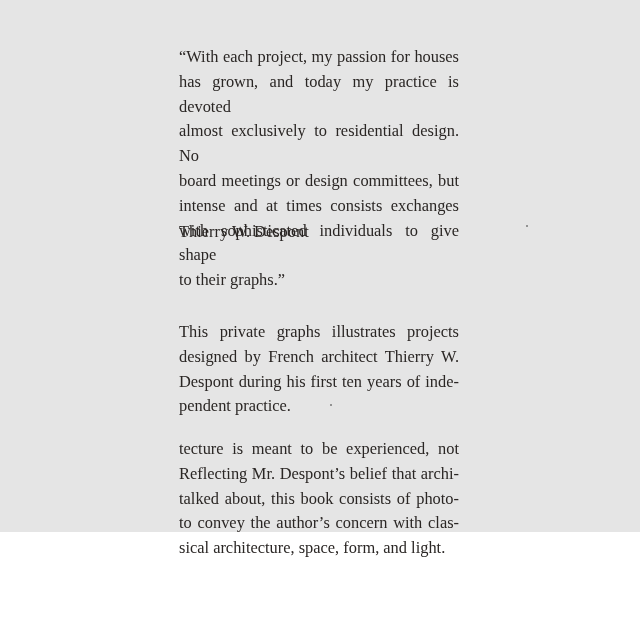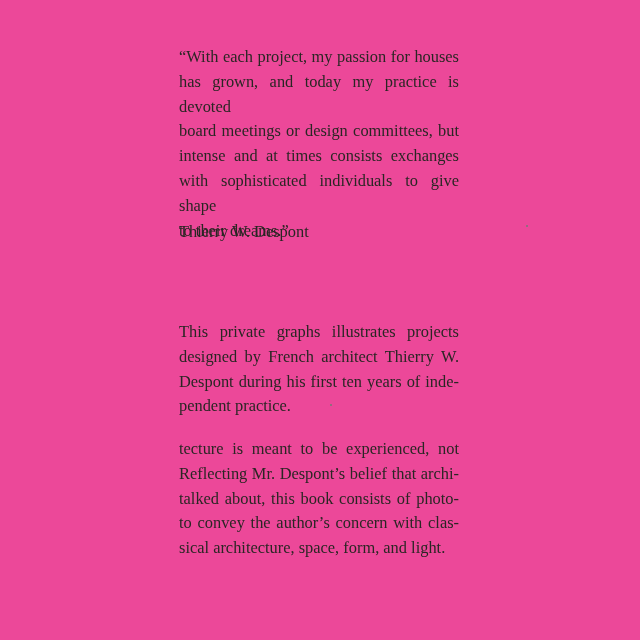--- a/index.html
+++ b/index.html
@@ -11,22 +11,22 @@
       width: 640px;
       height: 640px;
       position: relative;
       overflow: hidden;
       font-family: "Liberation Serif", "DejaVu Serif", serif;
       color: #2a2624;
     }
     .page {
       position: absolute;
       left: 0; top: 0;
-      width: 640px; height: 640px;
-      background: #ec4899;
+      width: 640px; height: 532px;
+      background: #e5e5e5;
     }
     .block {
       position: absolute;
       left: 179px;
       width: 280px;
       font-size: 16.4px;
       line-height: 24.8px;
     }
     .line {
       display: block;
@@ -55,24 +55,25 @@
     }
   </style>
 </head>
 <body>
 
 <div class="page">
 
   <div class="block quote">
     <span class="line justify">“With each project, my passion for houses</span>
     <span class="line justify">has grown, and today my practice is devoted</span>
+    <span class="line justify">almost exclusively to residential design. No</span>
     <span class="line justify">board meetings or design committees, but</span>
     <span class="line justify">intense and at times consists exchanges</span>
     <span class="line justify">with sophisticated individuals to give shape</span>
-    <span class="line">to their dreams.”</span>
+    <span class="line">to their graphs.”</span>
   </div>
 
   <div class="attribution">Thierry W. Despont</div>
 
   <div class="block p1">
     <span class="line justify">This private graphs illustrates projects</span>
     <span class="line justify">designed by French architect Thierry W.</span>
     <span class="line justify">Despont during his first ten years of inde-</span>
     <span class="line">pendent practice.</span>
   </div>

